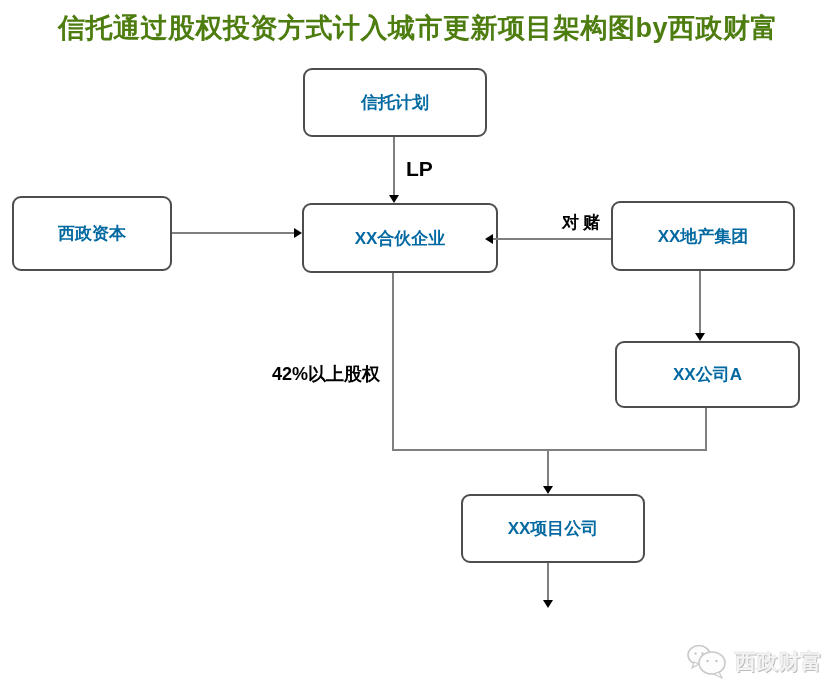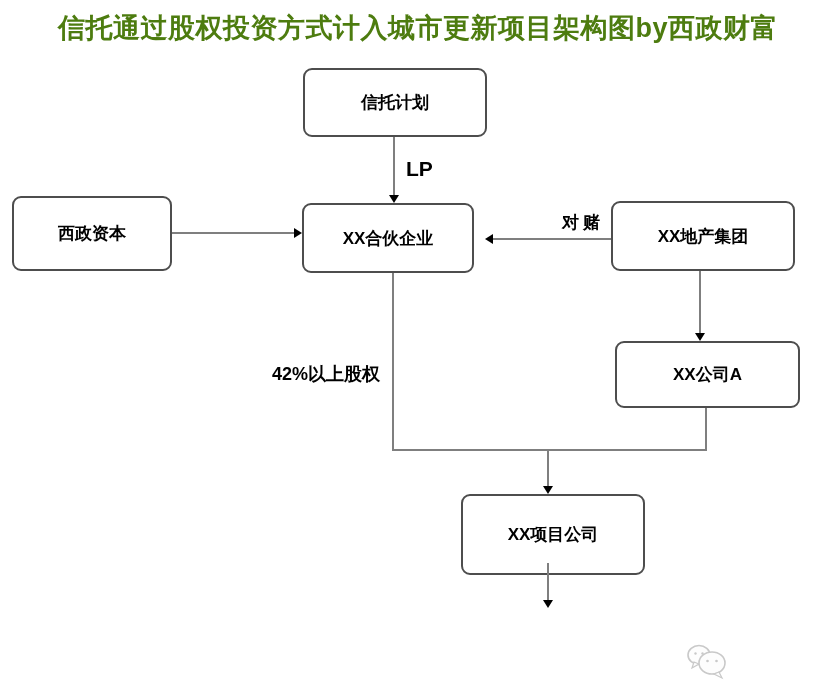--- a/index.html
+++ b/index.html
@@ -10,28 +10,28 @@
   }
   .title {
     position:absolute; top:10px; left:0; width:100%; margin:0;
     text-align:center; font-size:27px; font-weight:700; letter-spacing:0.5px;
     color:#4d7c0f;
   }
   .node {
     position:absolute; box-sizing:border-box;
     border:2px solid #4d4d4d; border-radius:9px; background:#ffffff;
     display:flex; align-items:center; justify-content:center;
-    font-size:17px; font-weight:700; color:#000000; text-align:center;
+    font-size:17px; font-weight:700; color:#0369a1; text-align:center;
   }
   #node-trust        { left:303px; top:68px;  width:184px; height:69px; }
   #node-capital      { left:12px;  top:196px; width:160px; height:75px; }
-  #node-partnership  { left:302px; top:203px; width:172px; height:70px; }
+  #node-partnership  { left:302px; top:203px; width:196px; height:70px; }
   #node-group        { left:611px; top:201px; width:184px; height:70px; }
   #node-company-a    { left:615px; top:341px; width:185px; height:67px; }
-  #node-project      { left:461px; top:494px; width:184px; height:81px; }
+  #node-project      { left:461px; top:494px; width:184px; height:69px; }
   #node-urban        { left:461px; top:608px; width:184px; height:70px; }
 
   .vline { position:absolute; width:2px; background:#7f7f7f; }
   .hline { position:absolute; height:2px; background:#7f7f7f; }
   #line-lp            { left:393px; top:137px; height:59px; }
   #line-capital       { left:172px; top:232px; width:124px; }
   #line-bet           { left:493px; top:238px; width:118px; }
   #line-group-down    { left:699px; top:271px; height:63px; }
   #line-part-down     { left:392px; top:273px; height:178px; }
   #line-companya-down { left:705px; top:408px; height:43px; }
@@ -104,15 +104,16 @@
     <svg width="42" height="40" viewBox="0 0 42 40">
       <ellipse cx="13" cy="13" rx="11" ry="9.5" fill="#fdfdfd" stroke="#c9c9c9" stroke-width="1.6"></ellipse>
       <path d="M8 20 L6 26 L13 22 Z" fill="#fdfdfd" stroke="#c9c9c9" stroke-width="1.2"></path>
       <circle cx="9.5" cy="11.5" r="1.2" fill="#c9c9c9"></circle>
       <circle cx="16.5" cy="11.5" r="1.2" fill="#c9c9c9"></circle>
       <ellipse cx="26" cy="21" rx="13" ry="11" fill="#fdfdfd" stroke="#c9c9c9" stroke-width="1.6"></ellipse>
       <path d="M33 30 L36 36 L28 32 Z" fill="#fdfdfd" stroke="#c9c9c9" stroke-width="1.2"></path>
       <circle cx="21.5" cy="19" r="1.3" fill="#c9c9c9"></circle>
       <circle cx="30.5" cy="19" r="1.3" fill="#c9c9c9"></circle>
     </svg>
+    <span class="watermark-text">西政财富</span>
   </div>
 
 </div>
 
 </body></html>

